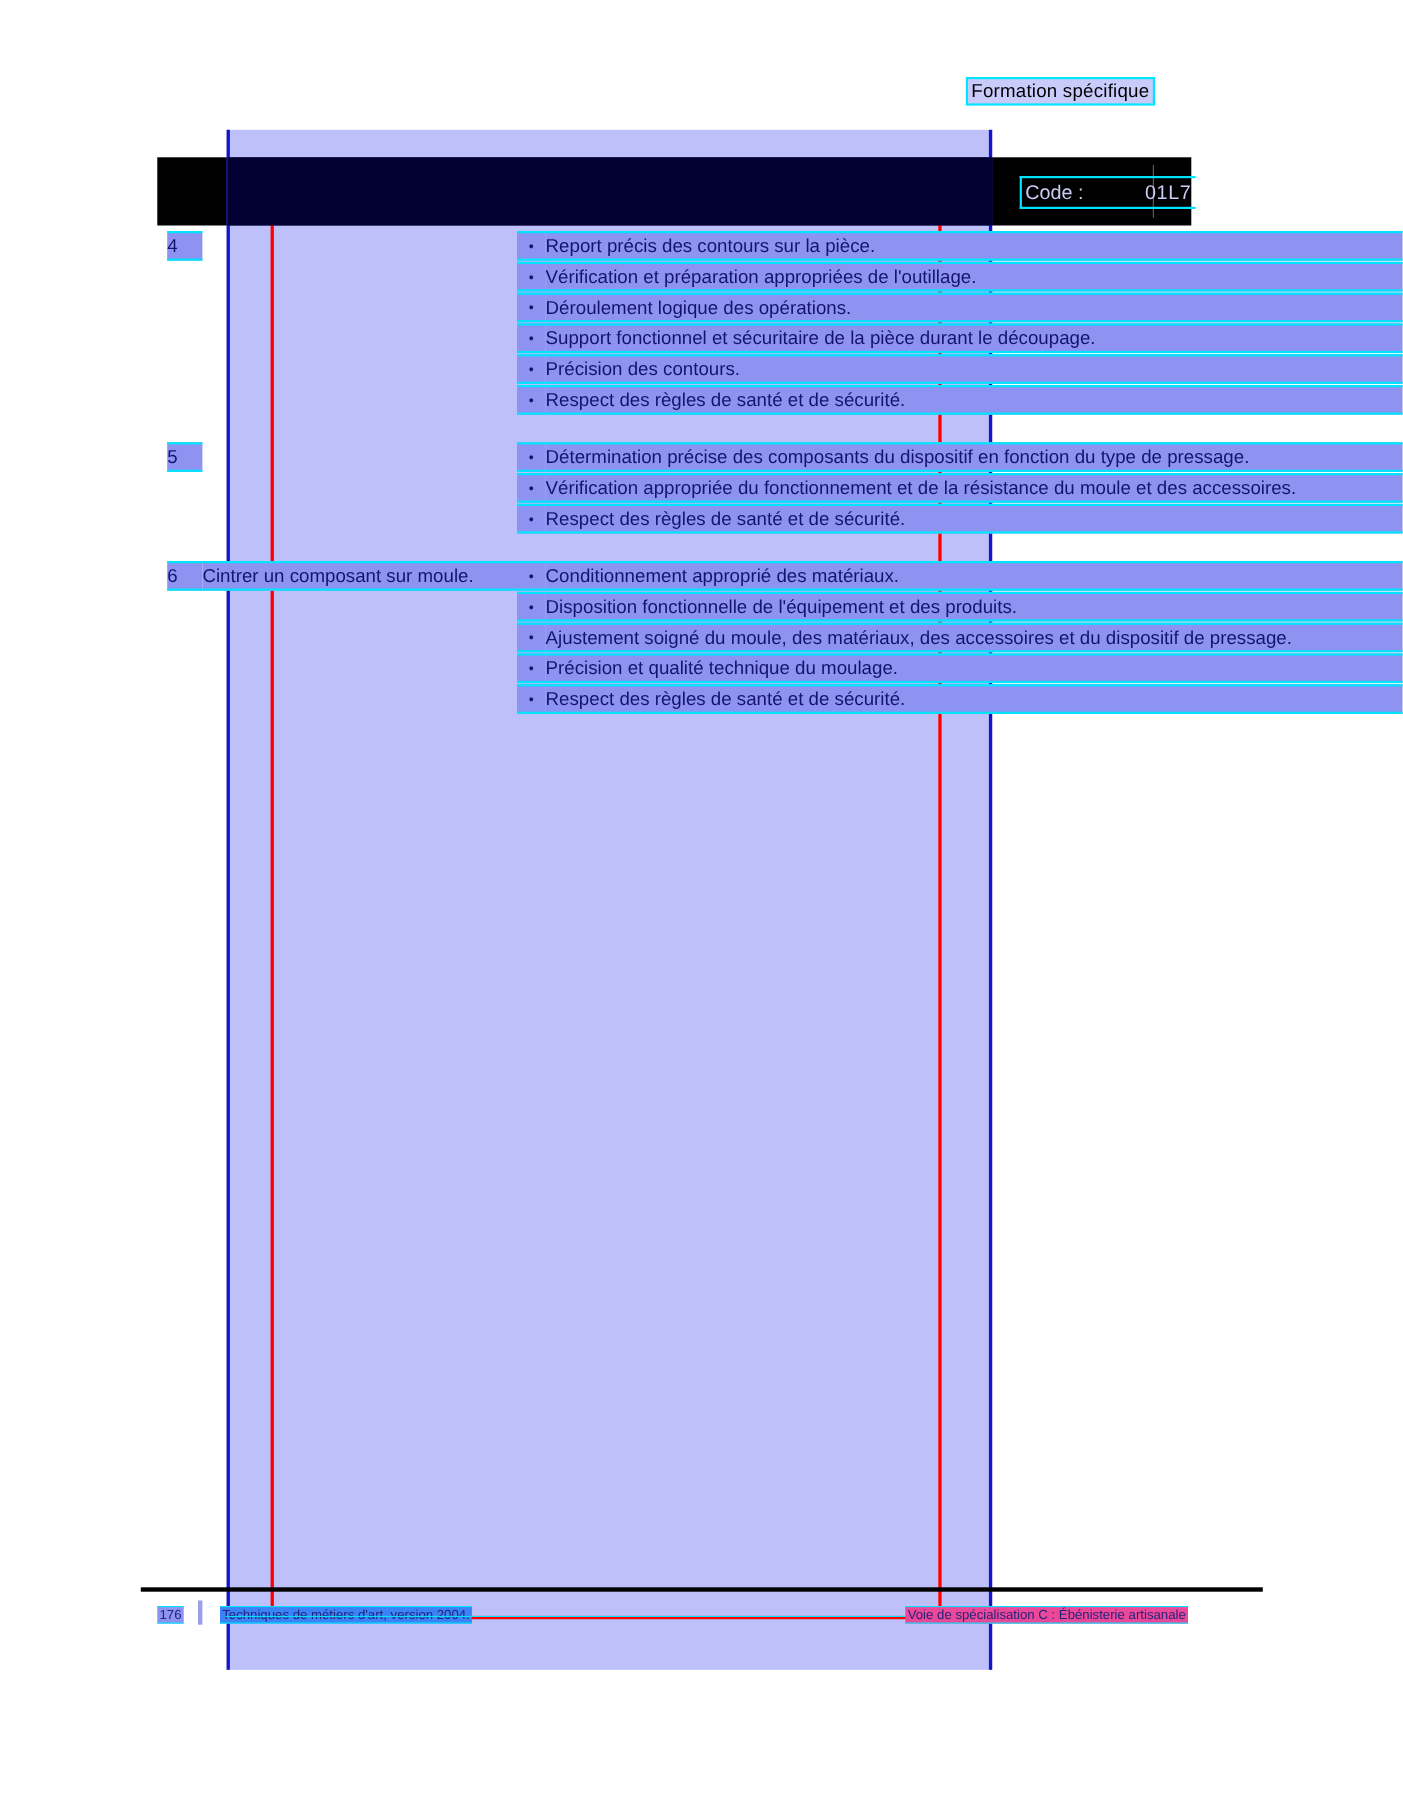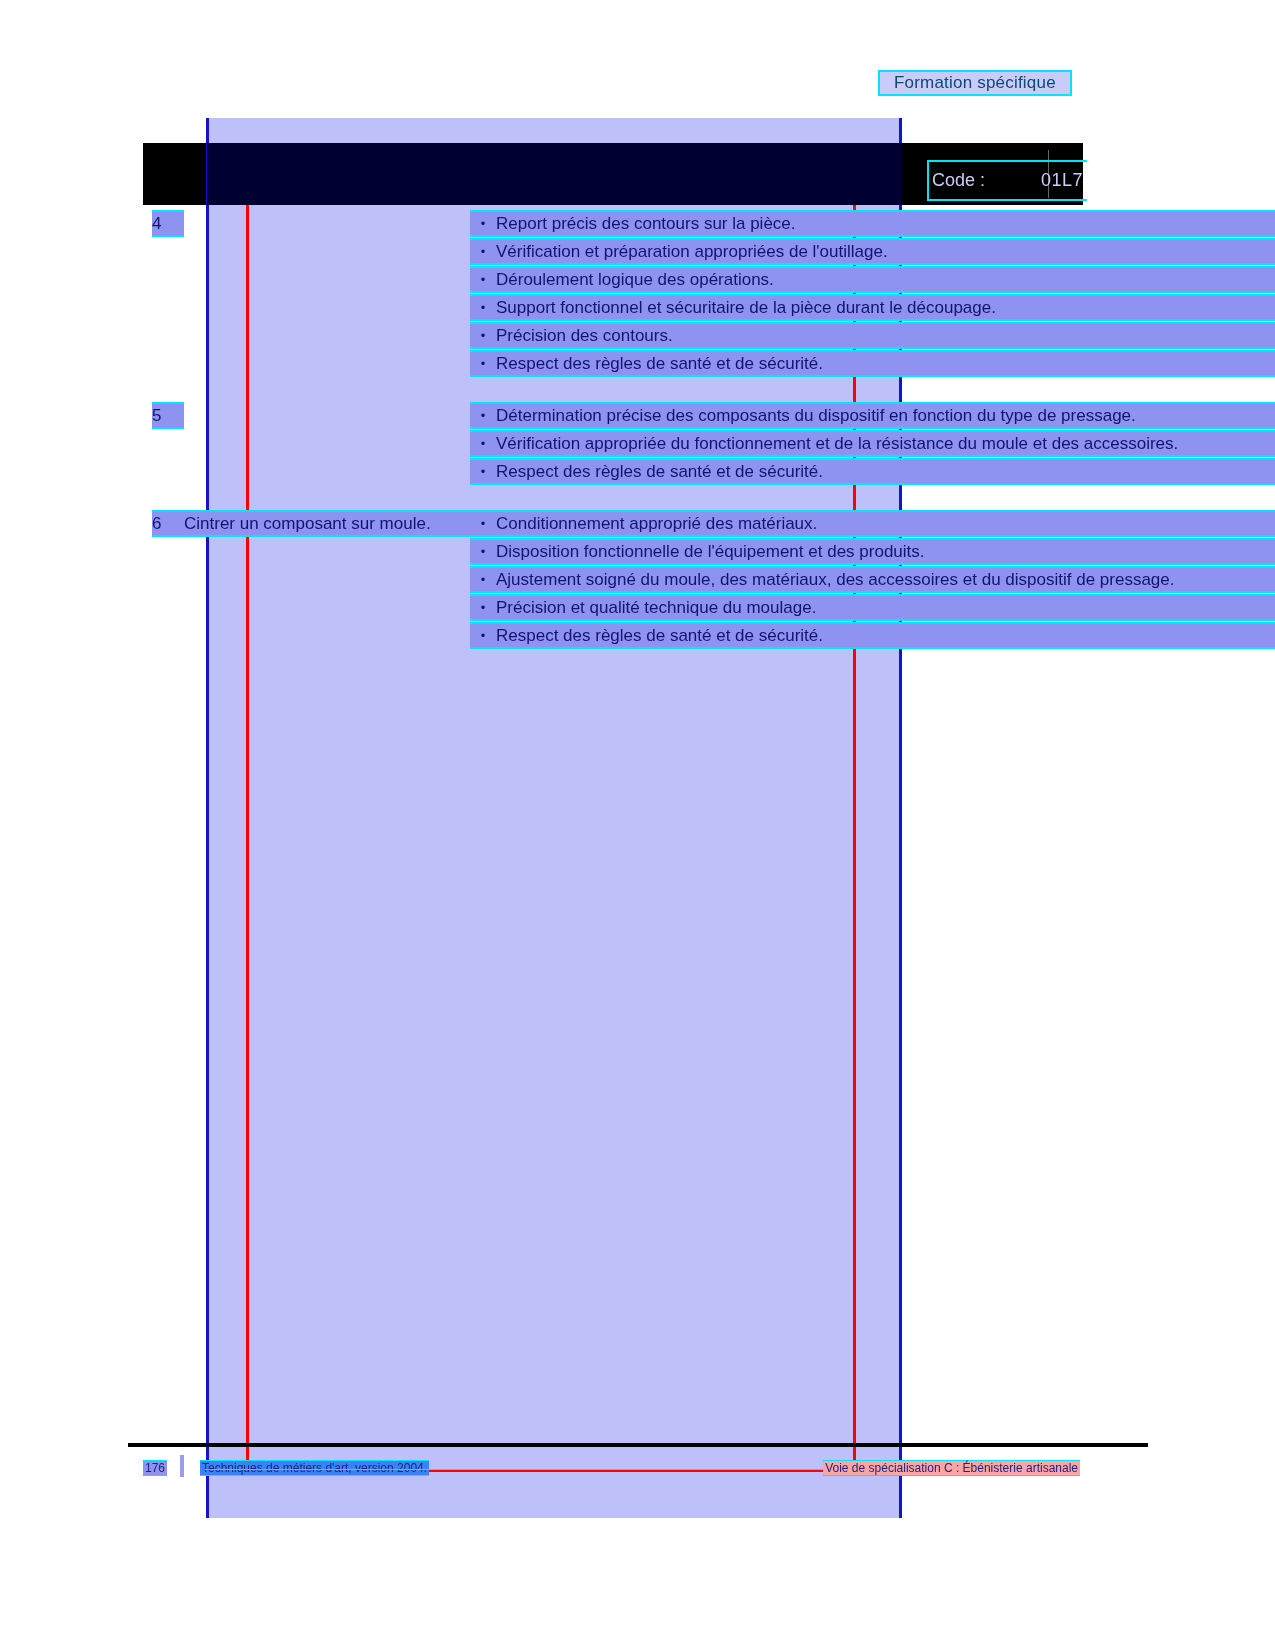--- a/index.html
+++ b/index.html
@@ -57,23 +57,23 @@
   #page-header-line {
     position: absolute;
     left: 880px;
     top: 72px;
     z-index: 10;
   }
   #page-header-line .hl {
     font-size: 17px;
     letter-spacing: .2px;
     background: #c9cbfb;
-    color: #0c4a6e;
+    color: #000000;
     box-shadow: 0 0 0 2px #00e5ff;
-    padding: 1px 14px;
+    padding: 1px 3px;
   }
 
   #header-band {
     position: absolute;
     left: 143px;
     top: 143px;
     width: 940px;
     height: 62px;
     background: #000000;
     z-index: 4;
@@ -103,21 +103,21 @@
     width: 1px;
     height: 48px;
     background: #666666;
     z-index: 9;
   }
   #code-block {
     position: absolute;
     left: 927px;
     top: 160px;
     width: 160px;
-    height: 41px;
+    height: 30px;
     z-index: 11;
     border-top: 2px solid #00e5ff;
     border-bottom: 2px solid #00e5ff;
     border-left: 2px solid #00e5ff;
     box-sizing: border-box;
     display: flex;
     align-items: center;
     color: #ccccf5;
     font-size: 18px;
     text-align: right;
@@ -232,21 +232,21 @@
     top: 0;
     background: #3b82f6;
     border-top: 1px solid #00e5ff;
     border-bottom: 1px solid #00e5ff;
     padding: 0 2px;
   }
   #footer .fright {
     position: absolute;
     right: 195px;
     top: 0;
-    background: #fca5a5;
+    background: #ec4899;
     border-top: 1px solid #00e5ff;
     border-bottom: 1px solid #00e5ff;
     padding: 0 2px;
   }
   #footer .frule-line {
     position: absolute;
     left: 205px;
     right: 195px;
     top: 9px;
     height: 1px;

